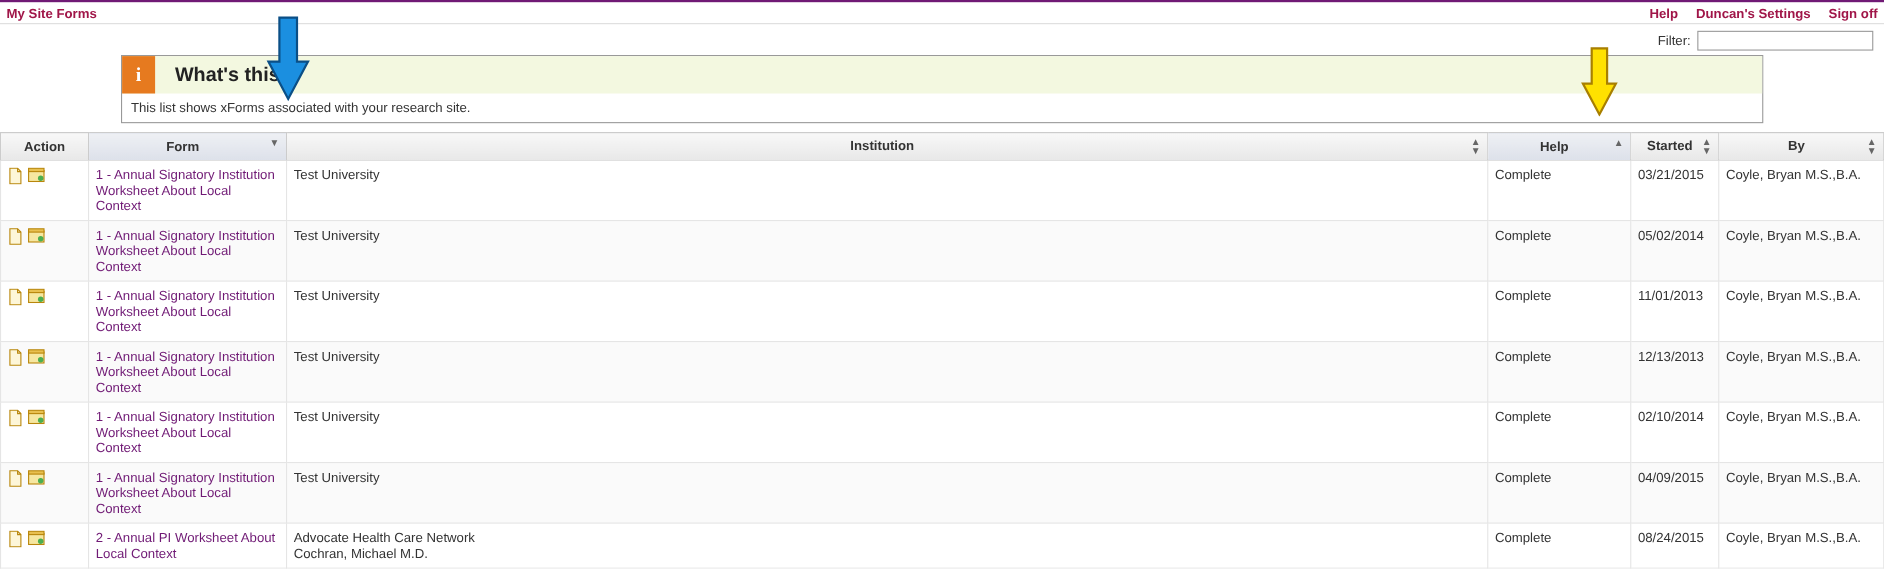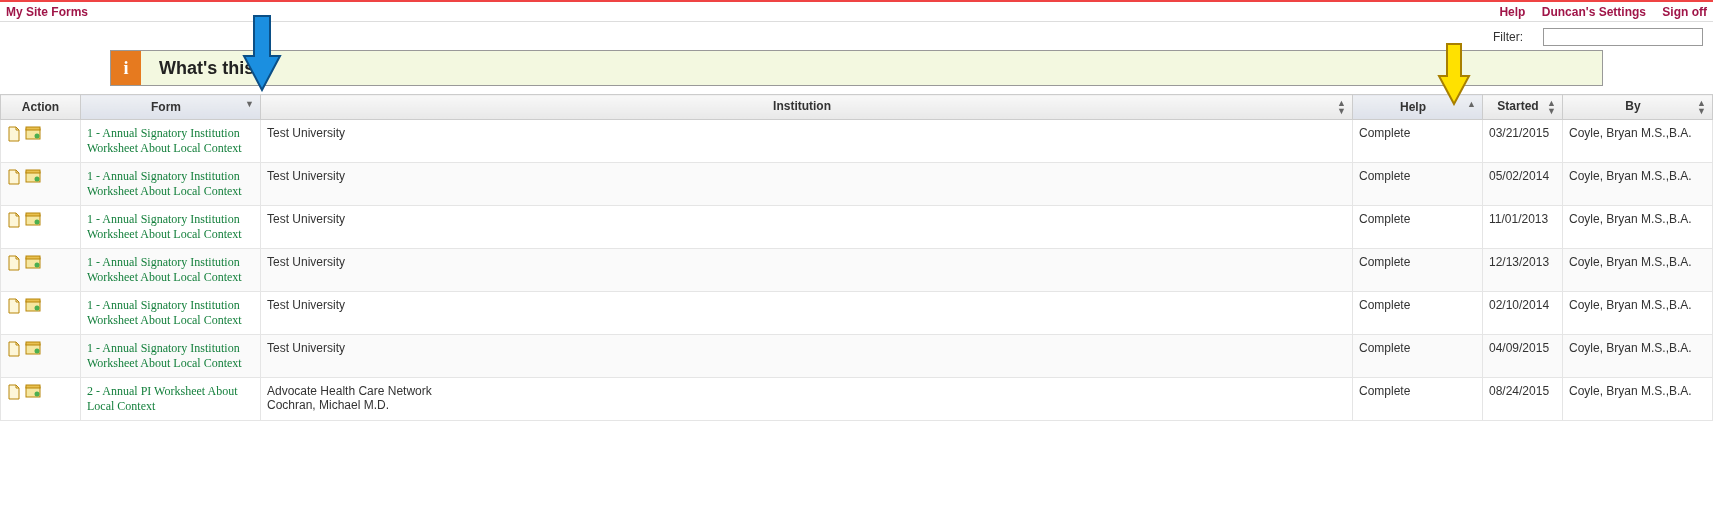--- a/index.html
+++ b/index.html
@@ -7,42 +7,42 @@
     margin: 0;
     font-family: Verdana, Geneva, sans-serif;
     font-size: 12px;
     color: #333;
     background: #fff;
   }
   .topbar {
     display: flex;
     justify-content: space-between;
     align-items: center;
-    border-top: 2px solid #ef4444;
+    border-top: 2px solid #701a75;
     border-bottom: 1px solid #ddd;
     padding: 2px 6px;
     height: 22px;
   }
   .topbar .left a {
     color: #a01548;
     font-weight: bold;
     text-decoration: none;
   }
   .topbar .right a {
     color: #a01548;
     font-weight: bold;
     text-decoration: none;
     margin-left: 13px;
   }
   .filter-row {
     display: flex;
     justify-content: flex-end;
     align-items: center;
     padding: 6px 10px 4px 10px;
-    gap: 20px;
+    gap: 6px;
   }
   .filter-row label { font-size: 12px; }
   .filter-row input {
     border: 1px solid #999;
     height: 18px;
     width: 160px;
     padding: 1px 3px;
   }
   .whats-wrap {
     margin: 0 110px 8px 110px;
@@ -115,23 +115,22 @@
     font-size: 12px;
   }
   table.grid tbody tr:nth-child(even) { background: #fafafa; }
   .col-action { width: 80px; }
   .col-form   { width: 180px; }
   .col-ident  { width: auto; }
   .col-stage  { width: 130px; }
   .col-start  { width: 80px; }
   .col-by     { width: 150px; }
   .form-link {
-    color: #15803d;
+    color: #701a75;
     text-decoration: none;
-    font-family: Liberation Serif, serif;
   }
   .action-icons { display: flex; gap: 4px; align-items: center; }
   .icon-doc, .icon-box {
     width: 14px; height: 16px; display: inline-block;
   }
   .th-sorted { background: linear-gradient(#eef0f4, #dde1ea) !important; }
 </style>
 </head>
 <body>
 
@@ -160,20 +159,21 @@
   <div class="arrow arrow-yellow">
     <svg width="34" height="64" viewBox="0 0 34 64">
       <path d="M10 2 H24 V34 H32 L17 62 L2 34 H10 Z" fill="#ffe100" stroke="#a87f00" stroke-width="2"></path>
     </svg>
   </div>
   <div class="whats-box">
     <div class="whats-head">
       <div class="i-badge">i</div>
       <div class="title">What's this?</div>
     </div>
+    <div class="whats-body">This list shows xForms associated with your research site.</div>
   </div>
 </div>
 
 <table class="grid">
   <colgroup>
     <col class="col-action">
       <col class="col-form">
       <col class="col-ident">
     <col class="col-stage">
       <col class="col-start">

